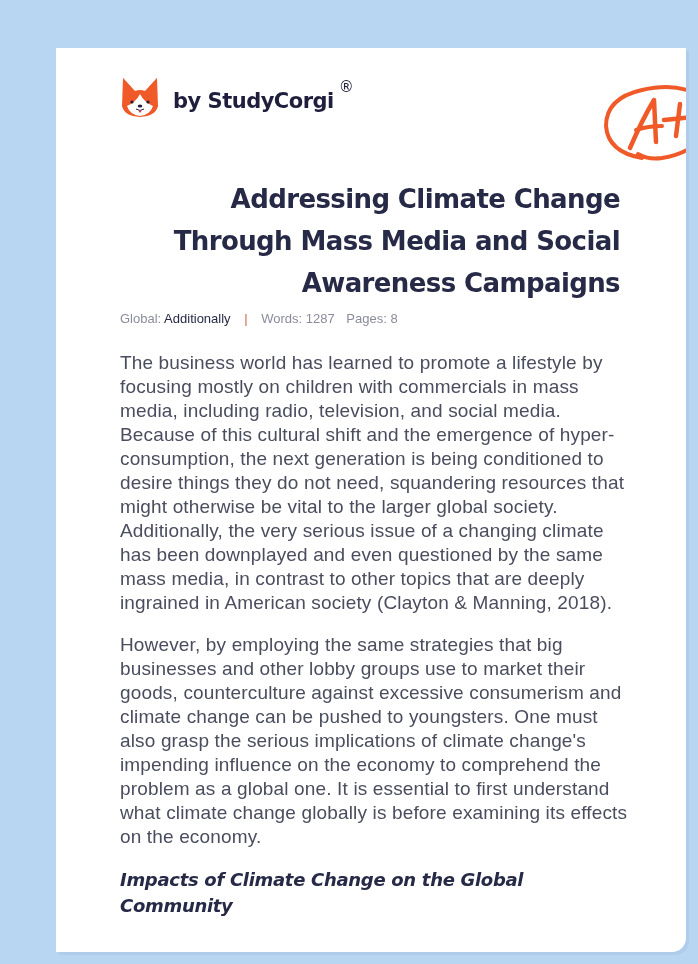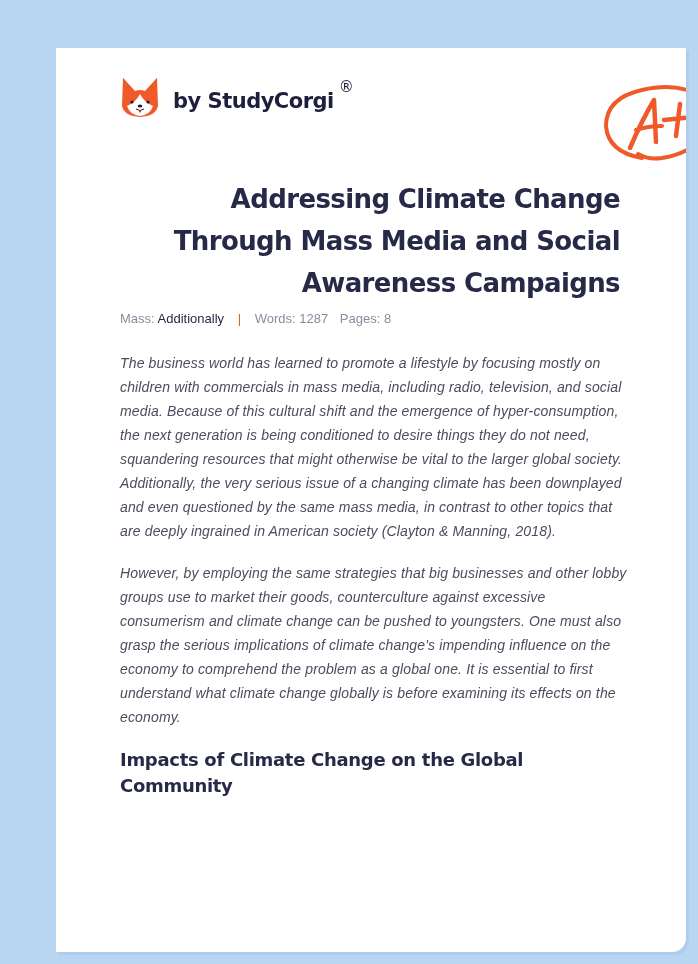--- a/index.html
+++ b/index.html
@@ -113,28 +113,28 @@
       line-height: 26px;
       color: #272a47;
       letter-spacing: -0.3px;
     }
     h2.intro {
       margin-bottom: 11px;
     }
     h2.impacts {
       margin-top: 17px;
       margin-bottom: 10px;
+      font-style: italic;
     }
     p {
       margin: 0 0 18px 0;
-      font-size: 14px;
+      font-size: 19px;
       line-height: 24px;
       color: #4a4d5e;
       letter-spacing: 0.15px;
-      font-style: italic;
     }
   </style>
 </head>
 <body>
 
 <div class="card">
 
   <div class="header">
     <div class="logo">
       <svg class="corgi" viewBox="0 0 40 44">
@@ -163,21 +163,21 @@
       <path d="M28 66 Q40 38 52 18 L54 60" stroke="#f05a28" stroke-width="4.5" fill="none" stroke-linecap="round" stroke-linejoin="round"></path>
       <path d="M34 48 Q46 44 60 44" stroke="#f05a28" stroke-width="4" fill="none" stroke-linecap="round"></path>
       <path d="M78 22 L74 54" stroke="#f05a28" stroke-width="4.5" fill="none" stroke-linecap="round"></path>
       <path d="M62 38 L90 35" stroke="#f05a28" stroke-width="4.5" fill="none" stroke-linecap="round"></path>
     </svg>
   </div>
 
   <h1 class="title">Addressing Climate Change Through Mass Media and Social Awareness Campaigns</h1>
 
   <div class="meta">
-    <span>Mass:</span>
+    <span>Global:</span>
     <a class="topic-val">Additionally</a>
     <span class="sep">|</span>
     <span>Words: 1287</span>
     <span class="pages">Pages: 8</span>
   </div>
 
   <div class="content">
     <section>
       <p>The business world has learned to promote a lifestyle by focusing mostly on children with commercials in mass media, including radio, television, and social media. Because of this cultural shift and the emergence of hyper-consumption, the next generation is being conditioned to desire things they do not need, squandering resources that might otherwise be vital to the larger global society. Additionally, the very serious issue of a changing climate has been downplayed and even questioned by the same mass media, in contrast to other topics that are deeply ingrained in American society (Clayton &amp; Manning, 2018).</p>
       <p>However, by employing the same strategies that big businesses and other lobby groups use to market their goods, counterculture against excessive consumerism and climate change can be pushed to youngsters. One must also grasp the serious implications of climate change's impending influence on the economy to comprehend the problem as a global one. It is essential to first understand what climate change globally is before examining its effects on the economy.</p>

